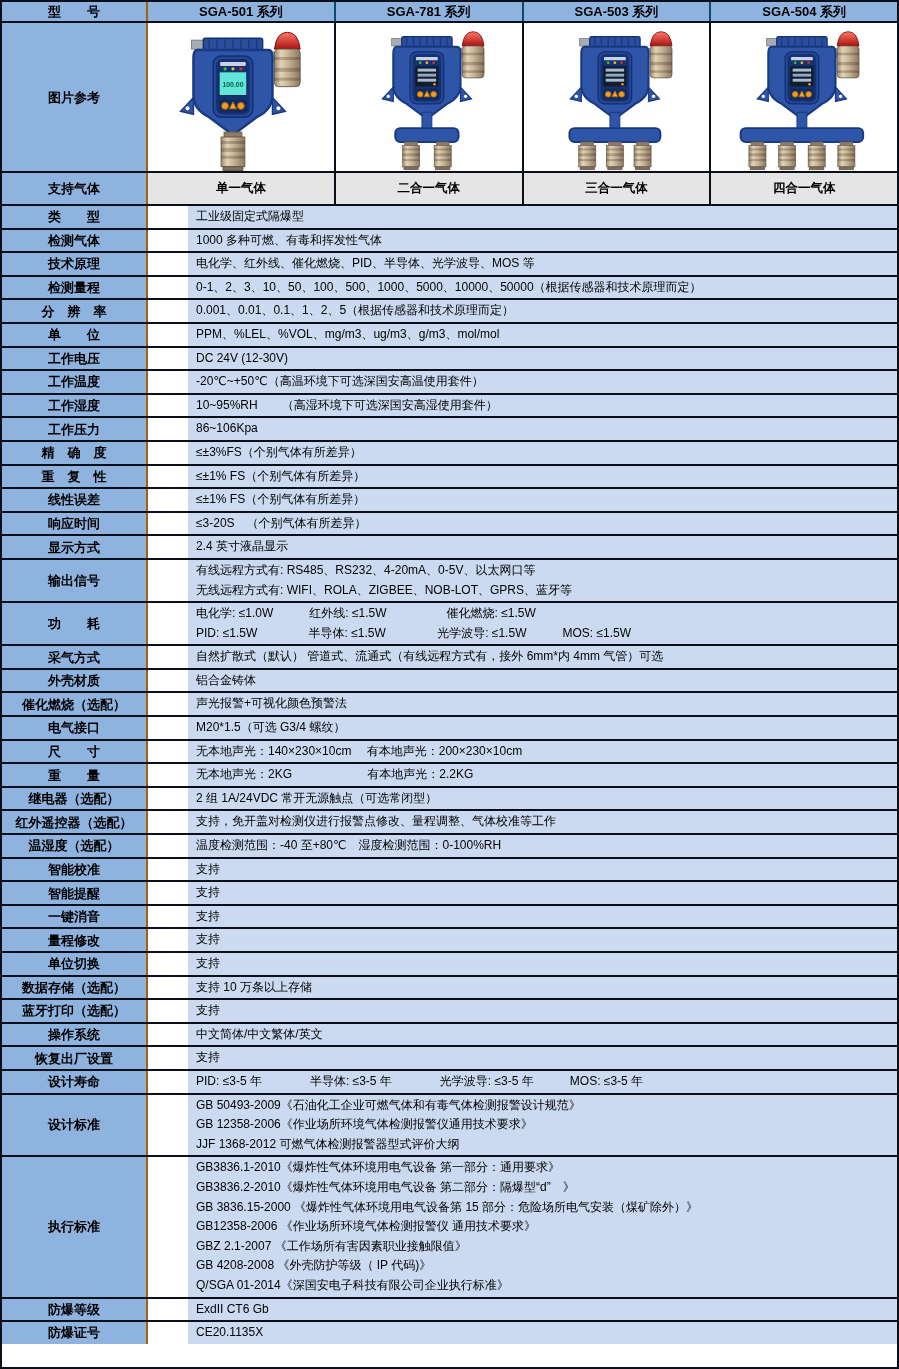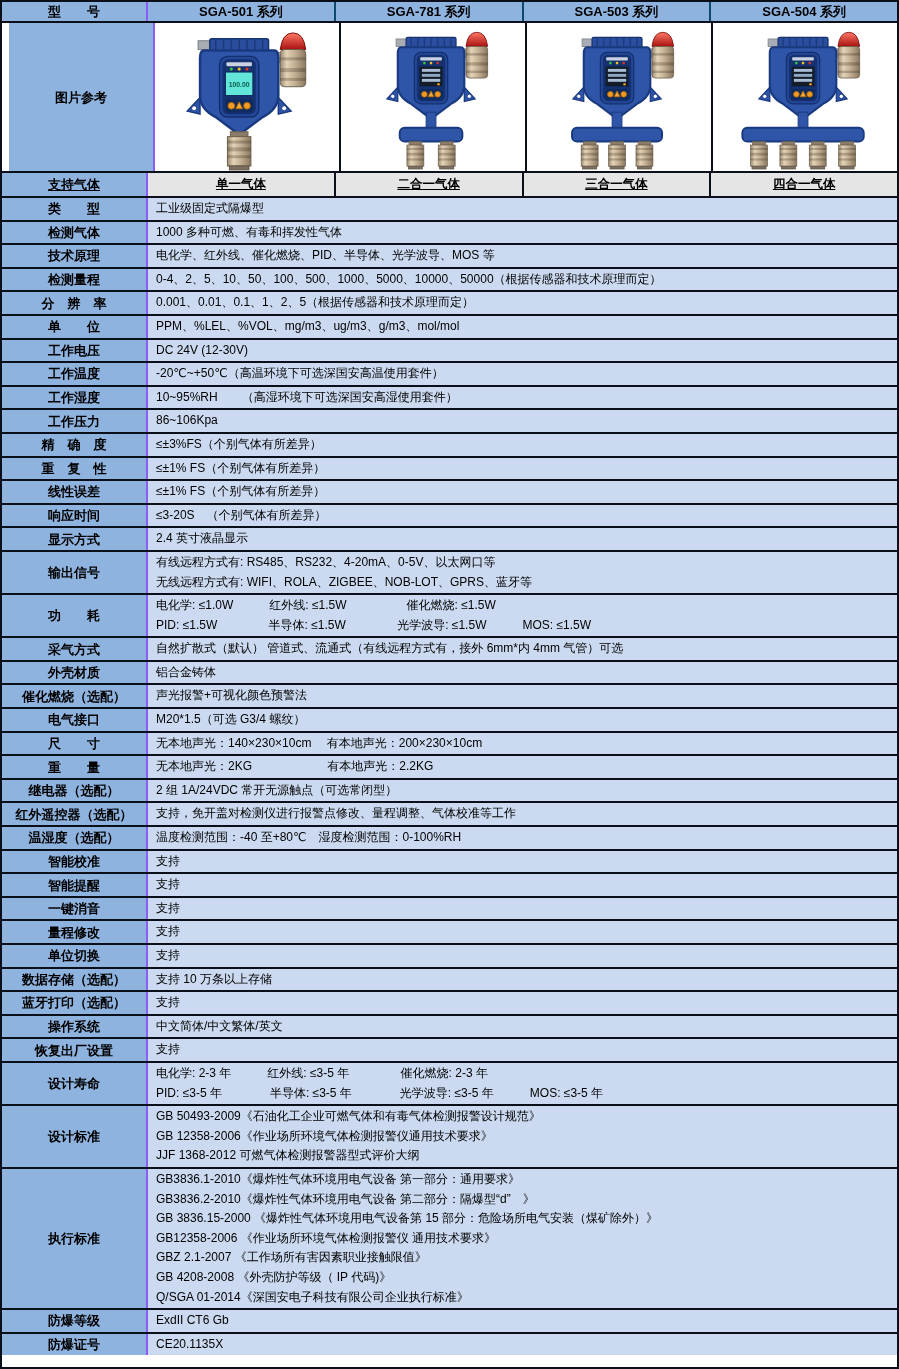--- a/index.html
+++ b/index.html
@@ -2,36 +2,36 @@
 <html><head>
 <meta charset="utf-8">
 <style>
   html,body{margin:0;padding:0;background:#ffffff;}
   body{width:899px;font-family:"Liberation Sans","DejaVu Sans",sans-serif;color:#000;}
   .tbl{width:899px;min-height:1369px;box-sizing:border-box;border:2px solid #0a0f1a;display:flex;flex-direction:column;}
   .row{display:flex;border-bottom:2px solid #0a0f1a;box-sizing:border-box;}
   #spec-rows{display:flex;flex-direction:column;flex:1;}
   #spec-rows .row:last-child{border-bottom:none;}
   .cell{box-sizing:border-box;}
-  .cell.label{width:146px;min-width:146px;background:#8fb3df;border-right:2px solid #8b5cf6;
+  .cell.label{width:146px;min-width:146px;background:#8fb3df;border-right:2px solid #a16207;
     display:flex;align-items:center;justify-content:center;text-align:center;
     font-weight:bold;font-size:13px;line-height:15px;padding:1px 3px;}
   .cell.model{flex:1;background:#8fb3df;border-right:2px solid #0c4a6e;
     display:flex;align-items:center;justify-content:center;font-weight:bold;font-size:13px;}
   .cell.model:last-child,.cell.img:last-child,.cell.gas:last-child{border-right:none;}
   .cell.img{flex:1;background:#ffffff;border-right:2px solid #0a0f1a;
     display:flex;align-items:center;justify-content:center;overflow:hidden;}
   .cell.gas{flex:1;background:#e5e5e5;border-right:2px solid #0a0f1a;
     display:flex;align-items:center;justify-content:center;font-weight:bold;font-size:12.5px;}
   .cell.value{flex:1;background:#cbdaf0;display:flex;flex-direction:column;justify-content:center;
-    font-size:12px;padding:1px 4px 1px 8px;}
+    font-size:12px;padding:1px 4px 1px 8px;margin-left:40px;}
   .line{line-height:19.6px;white-space:pre-wrap;}
   .row.header-row{height:21px;}
-  .row.image-row{height:150px;padding-left:7px;}
-  .row.gas-row{height:25px;text-decoration:underline;}
+  .row.image-row{height:150px;}
+  .row.gas-row{height:33px;}
   .row.spec{min-height:21.5px;}
   .devsvg{width:186px;height:148px;display:block;}
 </style>
 </head>
 <body>
 
 <svg width="0" height="0" style="position:absolute" aria-hidden="true">
   <defs>
     <linearGradient id="gmetal" x1="0" y1="0" x2="1" y2="0">
       <stop offset="0" stop-color="#9d8b72"></stop>
@@ -171,21 +171,21 @@
       </div>
       <div class="row spec">
         <div class="cell label">技术原理</div>
         <div class="cell value">
           <div class="line">电化学、红外线、催化燃烧、PID、半导体、光学波导、MOS 等</div>
         </div>
       </div>
       <div class="row spec">
         <div class="cell label">检测量程</div>
         <div class="cell value">
-          <div class="line">0-4、2、5、10、50、100、500、1000、5000、10000、50000（根据传感器和技术原理而定）</div>
+          <div class="line">0-1、2、3、10、50、100、500、1000、5000、10000、50000（根据传感器和技术原理而定）</div>
         </div>
       </div>
       <div class="row spec">
         <div class="cell label">分　辨　率</div>
         <div class="cell value">
           <div class="line">0.001、0.01、0.1、1、2、5（根据传感器和技术原理而定）</div>
         </div>
       </div>
       <div class="row spec">
         <div class="cell label">单　　位</div>
@@ -365,21 +365,20 @@
       </div>
       <div class="row spec">
         <div class="cell label">恢复出厂设置</div>
         <div class="cell value">
           <div class="line">支持</div>
         </div>
       </div>
       <div class="row spec">
         <div class="cell label">设计寿命</div>
         <div class="cell value">
-          <div class="line">电化学: 2-3 年　　　红外线: ≤3-5 年　　　　 催化燃烧: 2-3 年</div>
           <div class="line">PID: ≤3-5 年　　　　半导体: ≤3-5 年　　　　光学波导: ≤3-5 年　　　MOS: ≤3-5 年</div>
         </div>
       </div>
       <div class="row spec">
         <div class="cell label">设计标准</div>
         <div class="cell value">
           <div class="line">GB 50493-2009《石油化工企业可燃气体和有毒气体检测报警设计规范》</div>
           <div class="line">GB 12358-2006《作业场所环境气体检测报警仪通用技术要求》</div>
           <div class="line">JJF 1368-2012 可燃气体检测报警器型式评价大纲</div>
         </div>

